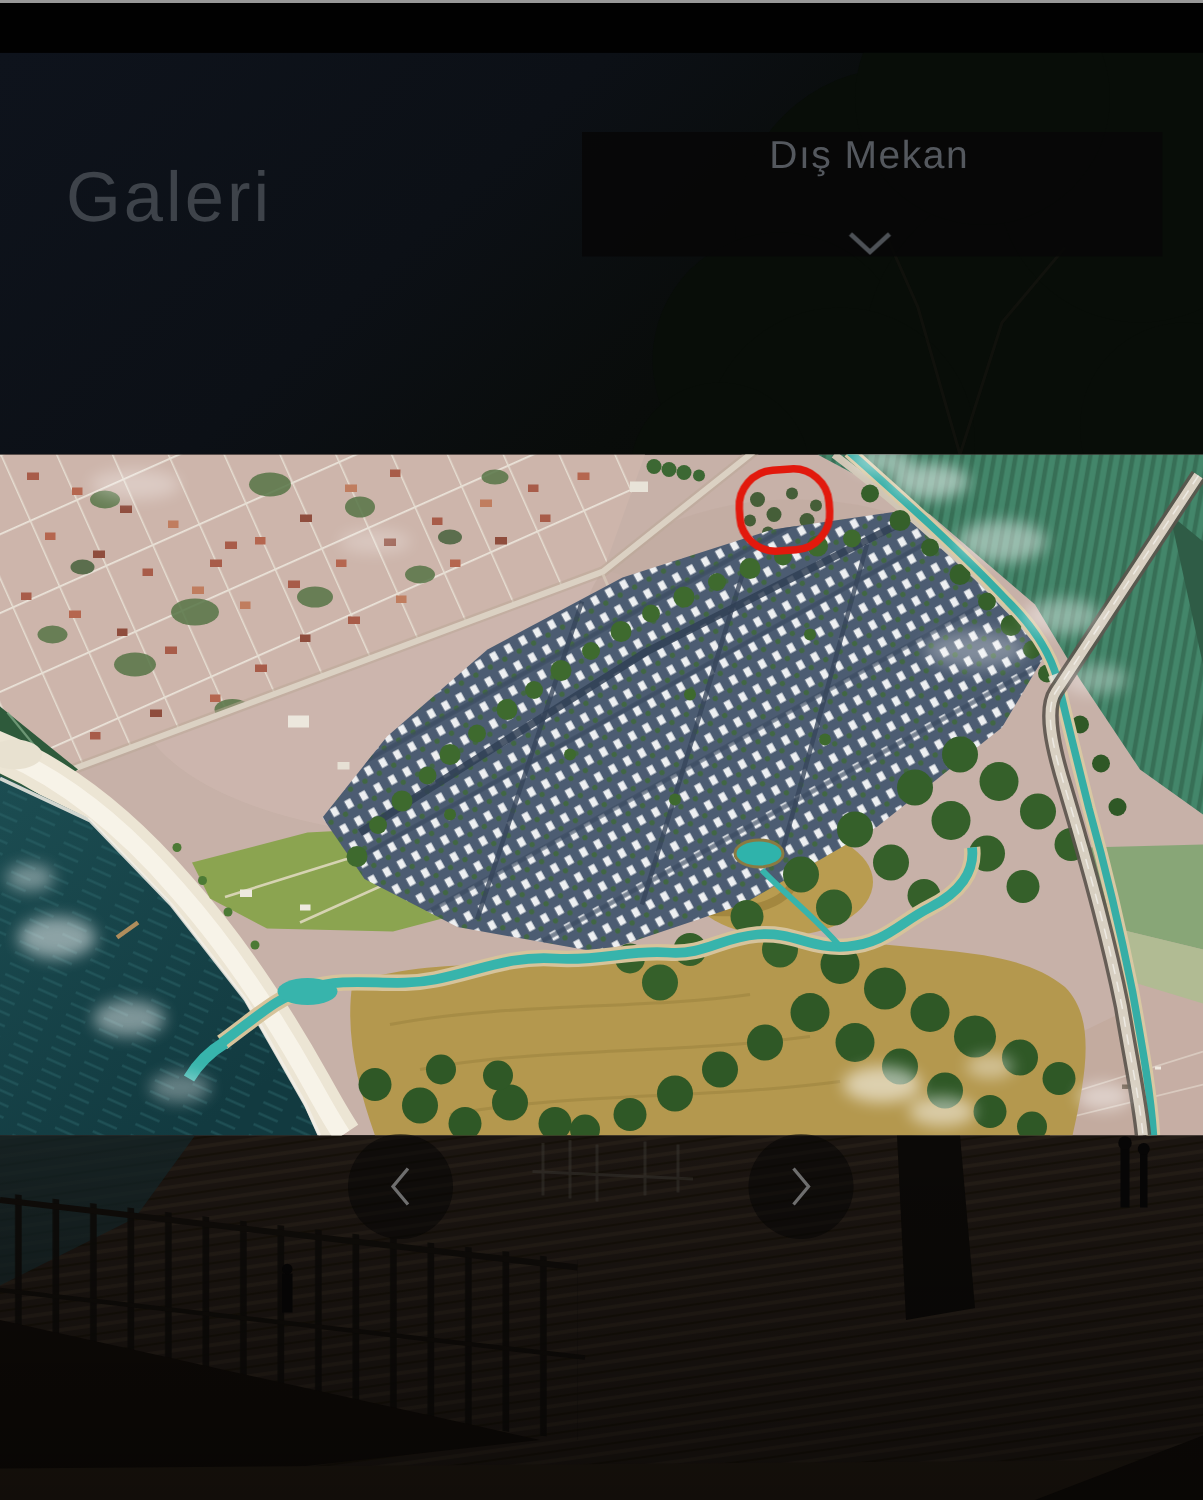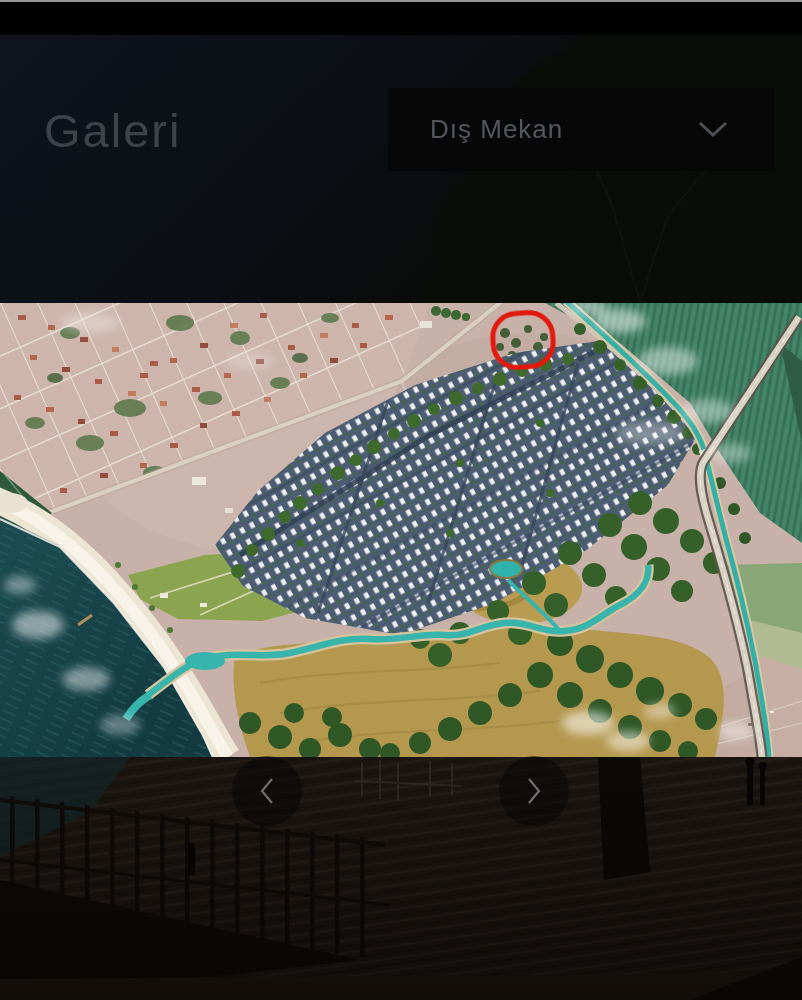--- a/index.html
+++ b/index.html
@@ -7,21 +7,21 @@
   .screen{position:relative;width:802px;height:1000px;overflow:hidden;background:#000;
           font-family:"Liberation Sans",sans-serif;}
   .abs{position:absolute;}
   #top-edge{left:0;top:0;width:802px;height:2px;background:#989898;}
   #top-bar{left:0;top:2px;width:802px;height:33px;background:#010101;}
   #hero-top{left:0;top:35px;width:802px;height:268px;overflow:hidden;}
   #page-title{left:44px;top:103px;font-size:47px;line-height:56px;letter-spacing:2px;
               color:#3e434a;font-weight:400;z-index:4;}
   #filter-dropdown{left:388px;top:88px;width:387px;height:83px;background:rgba(7,7,7,0.88);
                    display:flex;align-items:center;justify-content:space-between;
-                   padding:0 46px 0 42px;box-sizing:border-box;z-index:4;cursor:pointer;border:0;}
+                   padding:0 46px 0 42px;box-sizing:border-box;z-index:4;cursor:pointer;border:0;flex-direction:column;}
   #filter-label{color:#54585e;font-size:26px;letter-spacing:1px;font-weight:400;}
   #slide{left:0;top:303px;width:802px;height:454px;z-index:1;}
   #bottom-scene{left:0;top:757px;width:802px;height:243px;z-index:1;}
   .nav-btn{width:70px;height:70px;border-radius:50%;background:rgba(4,4,4,0.5);
            display:flex;align-items:center;justify-content:center;z-index:5;cursor:pointer;border:0;padding:0;}
   #prev-btn{left:232px;top:756px;}
   #next-btn{left:499px;top:756px;}
   svg{display:block;}
 </style>
 </head>

